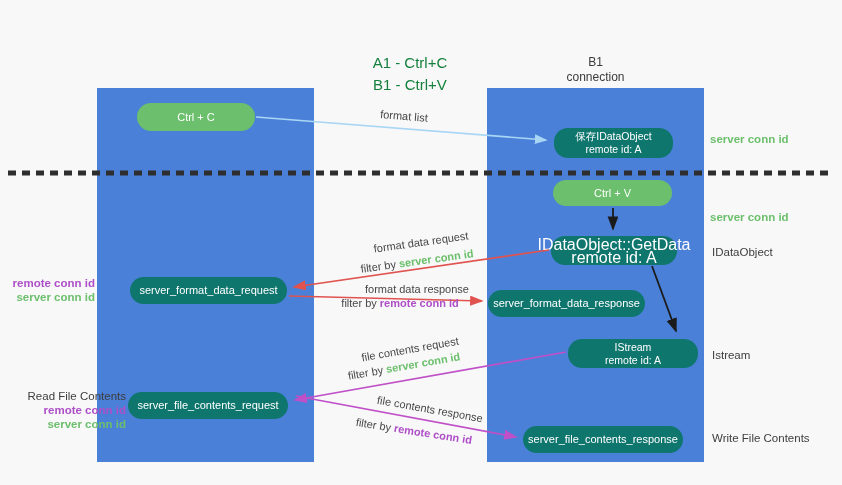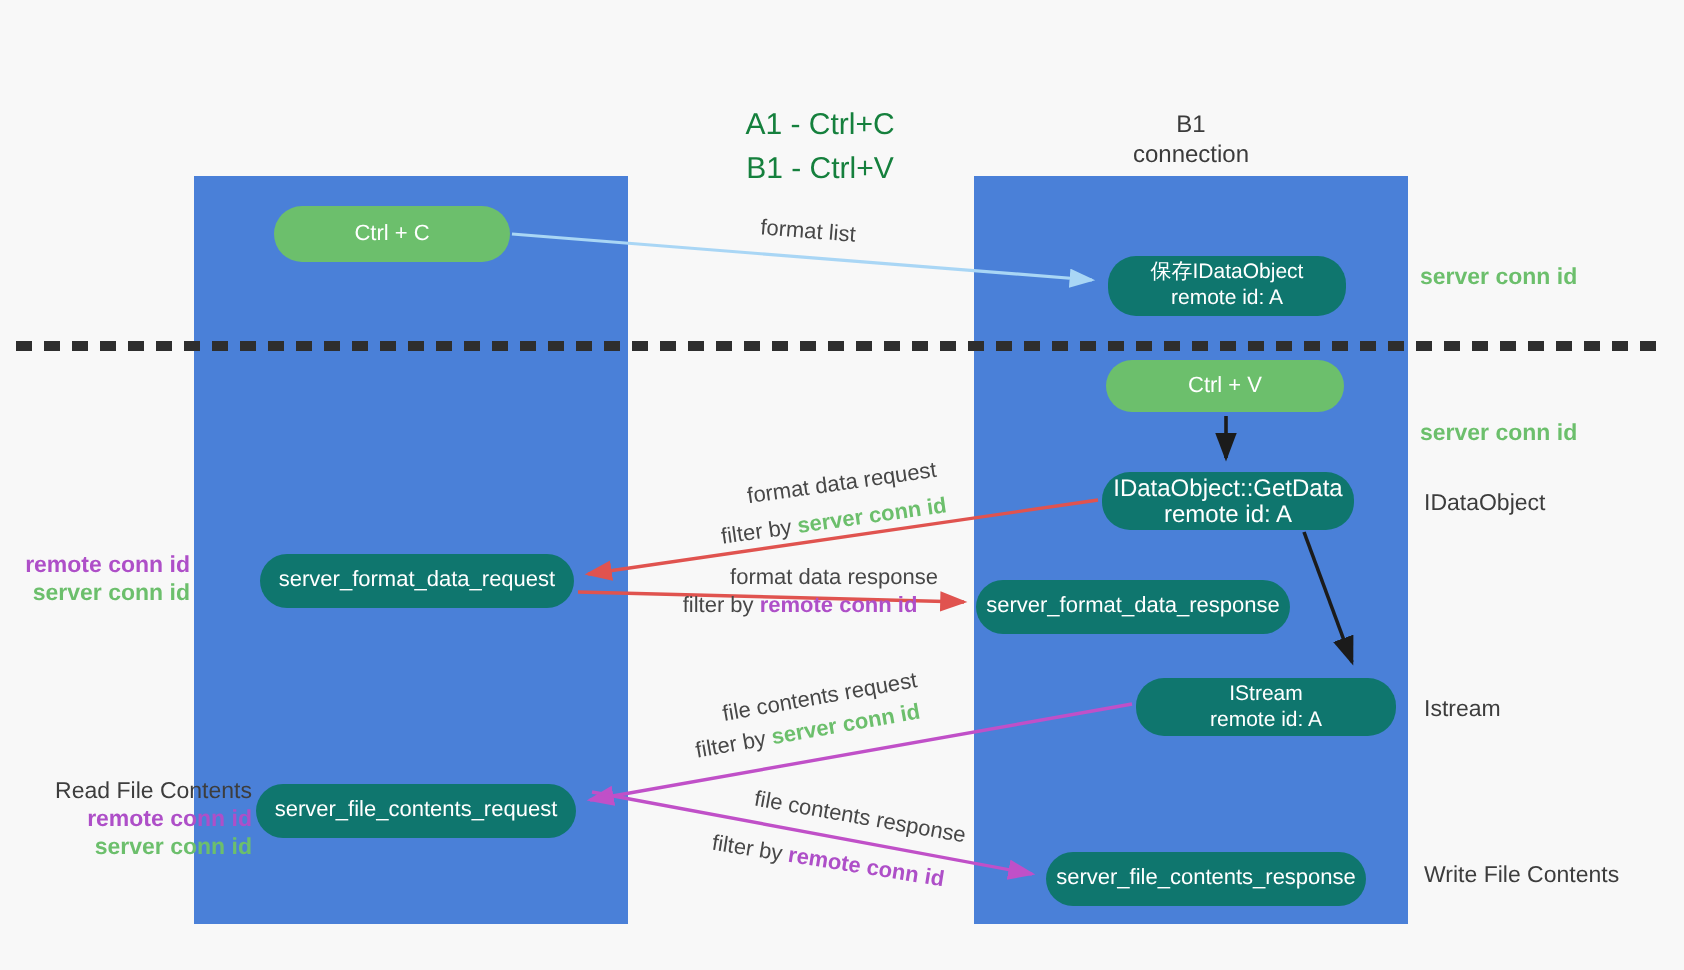--- a/index.html
+++ b/index.html
@@ -36,21 +36,21 @@
   .box {
     position:absolute; z-index:2; display:flex; flex-direction:column;
     align-items:center; justify-content:center; text-align:center;
     color:#fff; font-size:11px; line-height:13px;border-radius:14px;
   }
   .green  { background:#6CBF6C; }
   .orange { background:#0f766e; }
   [data-name="ctrl-c-box"]                { left:137px; top:103px; width:118px; height:28px; }
   [data-name="save-dataobject-box"]       { left:554px; top:128px; width:119px; height:30px; font-size:10.5px; }
   [data-name="ctrl-v-box"]                { left:553px; top:180px; width:119px; height:26px; }
-  [data-name="getdata-box"]               { left:551px; top:236px; width:126px; height:29px; font-size:12px; }
+  [data-name="getdata-box"]               { left:551px; top:236px; width:126px; height:29px; font-size:16px; }
   [data-name="format-request-box"]        { left:130px; top:277px; width:157px; height:27px; }
   [data-name="format-response-box"]       { left:488px; top:290px; width:157px; height:27px; }
   [data-name="istream-box"]               { left:568px; top:339px; width:130px; height:29px; font-size:10.5px; }
   [data-name="file-request-box"]          { left:128px; top:392px; width:160px; height:27px; }
   [data-name="file-response-box"]         { left:523px; top:426px; width:160px; height:27px; }
 
   
   .slbl { position:absolute; z-index:4; white-space:nowrap; font-size:11.5px; }
   .green-t  { color:#6CBF6C; font-weight:bold; }
   .purple-t { color:#AE4FC8; font-weight:bold; }

